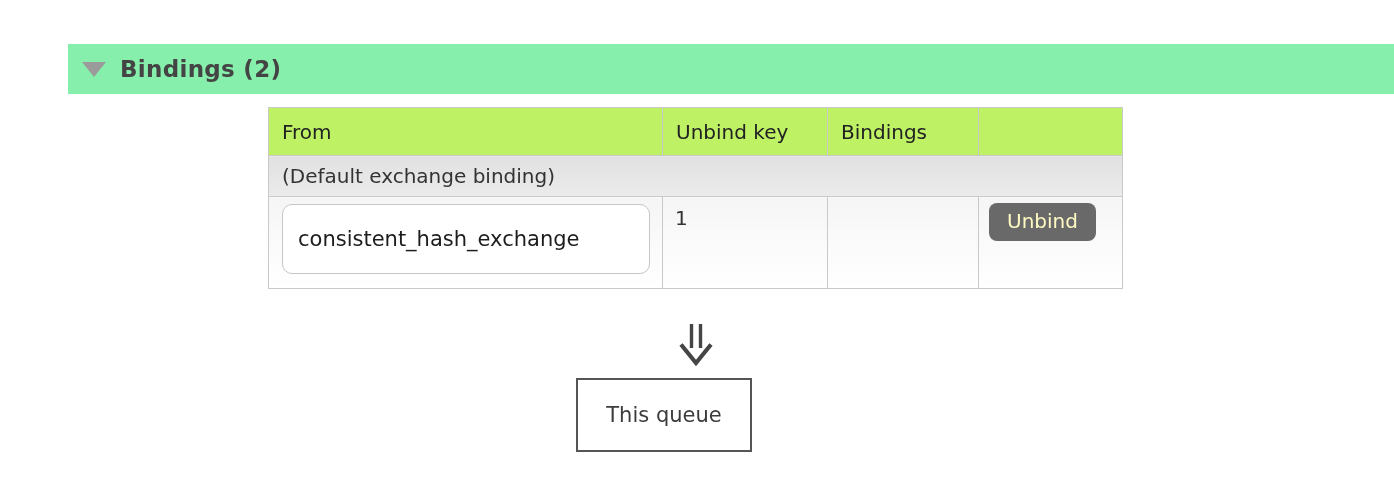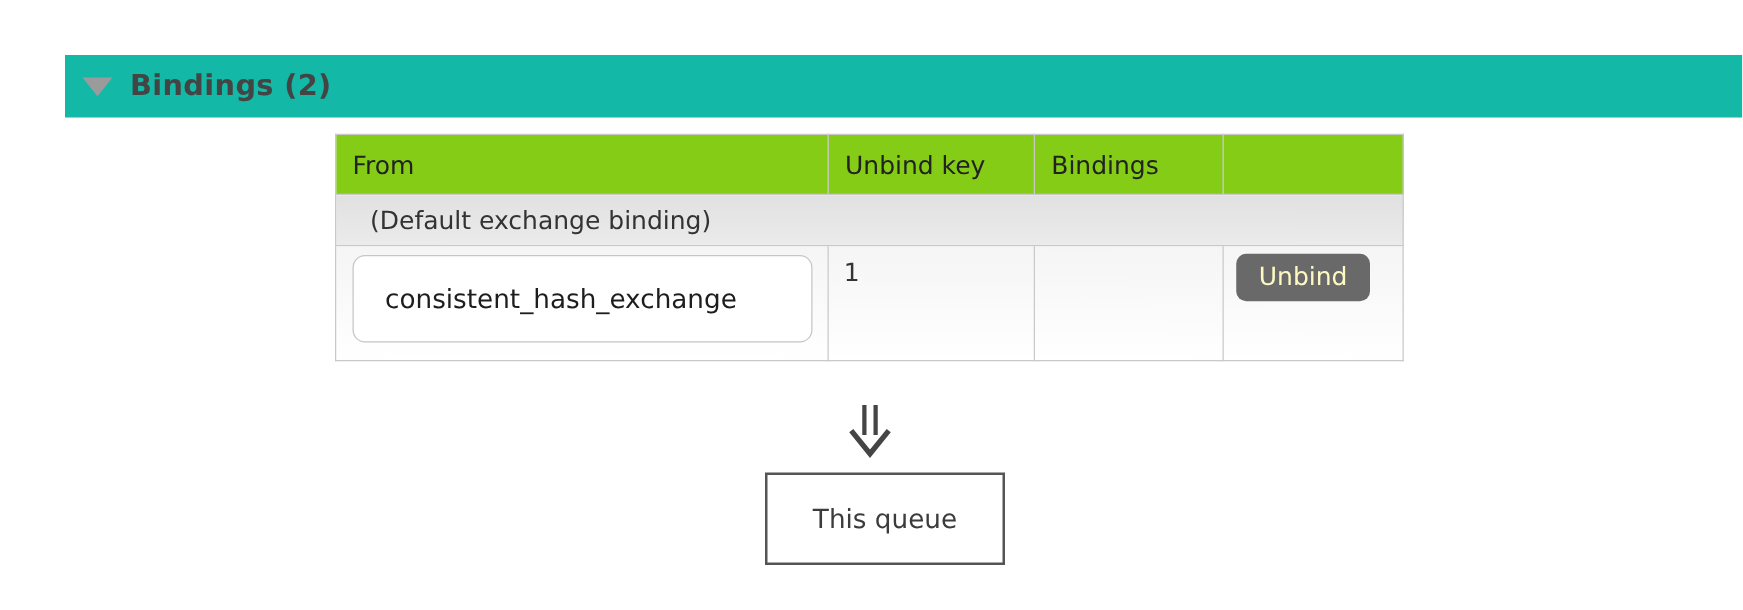--- a/index.html
+++ b/index.html
@@ -41,23 +41,23 @@
   .consumers-clip {
     position: absolute;
     top: 0; left: 68px;
     width: 700px; height: 14px;
     overflow: hidden;
     cursor: pointer;
   }
   .consumers-clip .section-header-inner { margin-top: -36px; }
   .bindings-bar {
     position: absolute;
-    top: 44px; left: 52px; right: 0;
+    top: 44px; left: 68px; right: 0;
     height: 50px;
-    background: #14b8a6;
+    background: #86efac;
     cursor: pointer;
   }
 
   
   .table-wrap {
     position: absolute;
     left: 268px;
     top: 107px;
   }
   table.bindings {
@@ -67,48 +67,48 @@
     font-size: 20px;
     color: #222222;
   }
   table.bindings th, table.bindings td {
     border: 1px solid #c9c9c9;
     text-align: left;
     vertical-align: top;
   }
   table.bindings thead th {
     height: 48px;
-    background: #84cc16;
+    background: #bef264;
     font-weight: normal;
     padding: 0 0 0 13px;
     vertical-align: middle;
     white-space: nowrap;
   }
   tr.default-binding-row td {
     height: 41px;
     background: linear-gradient(to bottom, #e1e1e1, #ebebeb);
-    padding: 0 0 0 27px;
+    padding: 0 0 0 13px;
     vertical-align: middle;
     color: #333333;
     white-space: nowrap;
   }
   tr.binding-row td {
     height: 92px;
     background: linear-gradient(to bottom, #f5f5f5, #ffffff);
   }
   .exchange-box {
     margin: 7px 0 0 13px;
     width: 368px;
     height: 70px;
     background: #ffffff;
     border: 1px solid #c6c6c6;
     border-radius: 10px;
     display: flex;
     align-items: center;
-    padding-left: 25px;
+    padding-left: 15px;
     font-size: 21px;
     color: #1d1d1d;
     cursor: pointer;
     white-space: nowrap;
   }
   .routing-key-val {
     display: inline-block;
     margin: 9px 0 0 12px;
     font-size: 20px;
     color: #333333;
@@ -127,23 +127,23 @@
   }
 
   
   .down-arrow {
     position: absolute;
     left: 676px;
     top: 323px;
   }
   .this-queue-box {
     position: absolute;
-    left: 612px;
+    left: 576px;
     top: 378px;
-    width: 192px;
+    width: 176px;
     height: 74px;
     background: #ffffff;
     border: 2px solid #555555;
     display: flex;
     align-items: center;
     justify-content: center;
     font-size: 21px;
     color: #3c3c3c;
     white-space: nowrap;
   }

